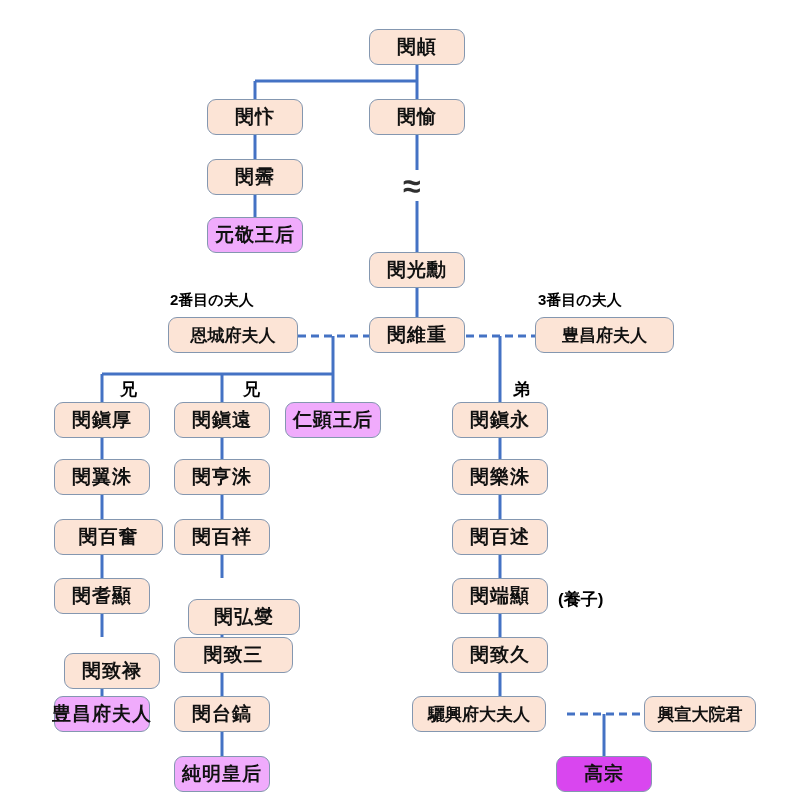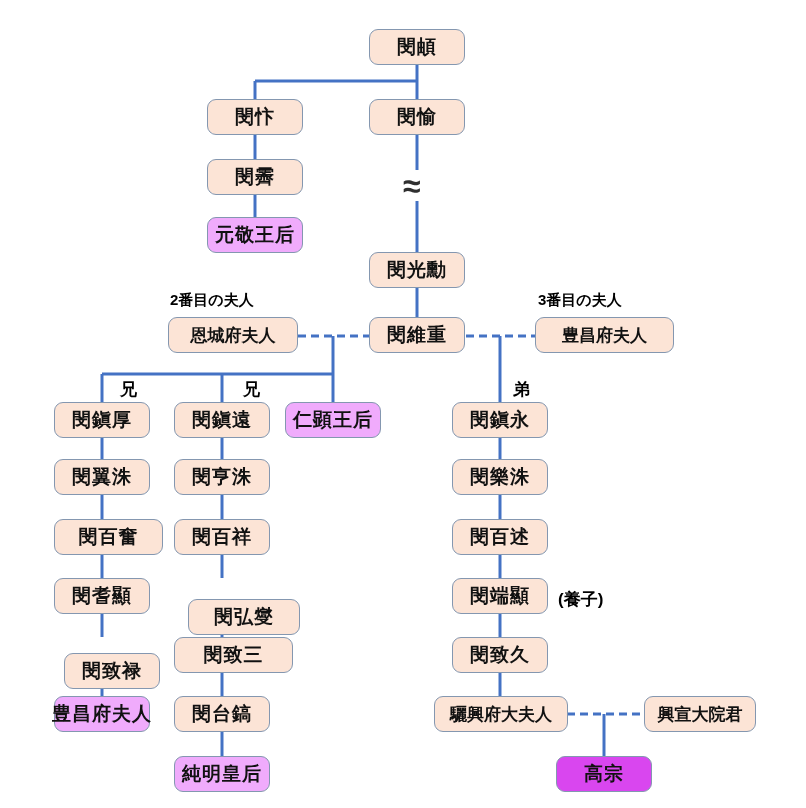--- a/index.html
+++ b/index.html
@@ -130,19 +130,19 @@
   <div class="node" style="left:54px;  top:578px; width:96px;">閔耆顯</div>
   <div class="node" style="left:188px; top:578px; width:112px;margin-top:21px;">閔弘燮</div>
   <div class="node" style="left:452px; top:578px; width:96px;">閔端顯</div>
 
   <div class="node" style="left:64px;  top:637px; width:96px;margin-top:16px;">閔致禄</div>
   <div class="node" style="left:174px; top:637px; width:119px;">閔致三</div>
   <div class="node" style="left:452px; top:637px; width:96px;">閔致久</div>
 
   <div class="node queen" style="left:54px; top:696px; width:96px;">豊昌府夫人</div>
   <div class="node" style="left:174px; top:696px; width:96px;">閔台鎬</div>
-  <div class="node wide" style="left:434px; top:696px; width:134px;">驪興府大夫人</div>
+  <div class="node wide" style="left:412px; top:696px; width:134px;">驪興府大夫人</div>
   <div class="node wide" style="left:644px; top:696px; width:112px;">興宣大院君</div>
 
   <div class="node queen" style="left:174px; top:756px; width:96px;">純明皇后</div>
   <div class="node king" style="left:556px; top:756px; width:96px;">高宗</div>
 
 </div>
 
 </body></html>

